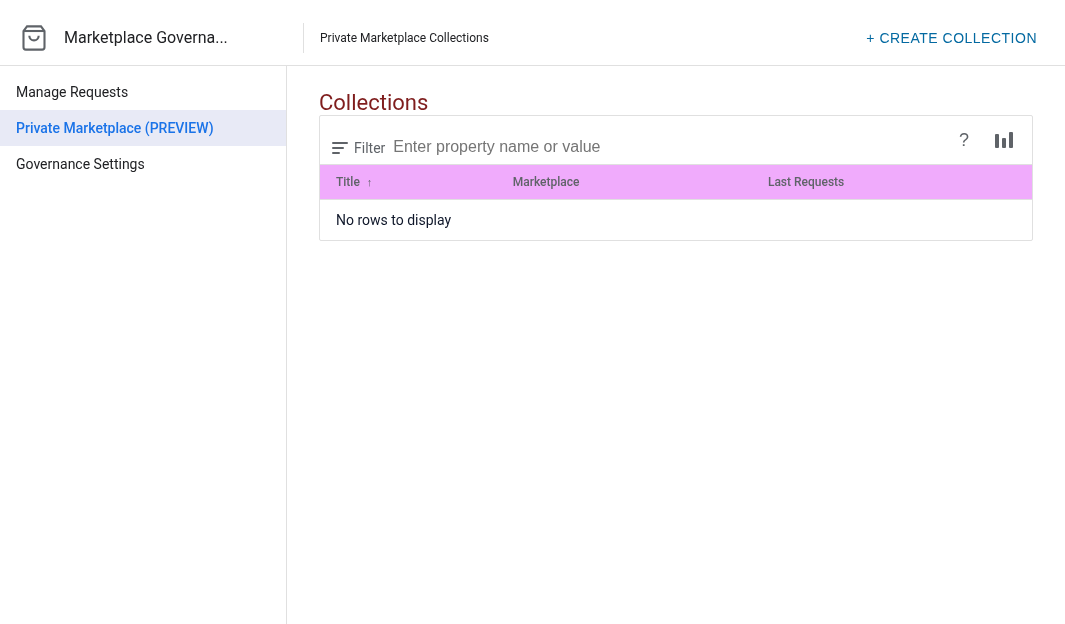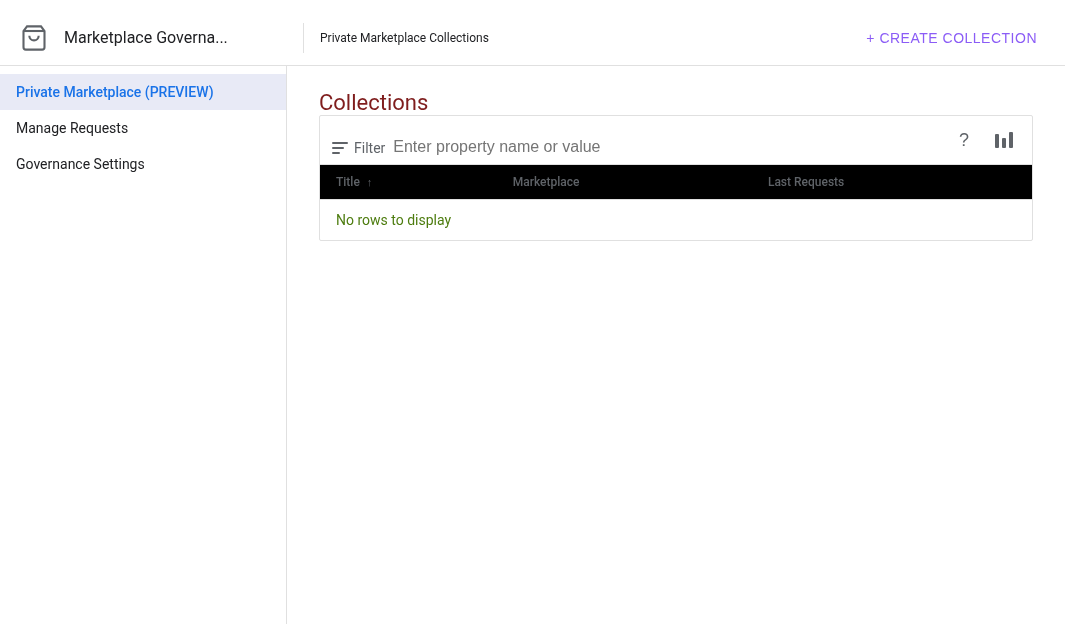--- a/index.html
+++ b/index.html
@@ -61,21 +61,21 @@
     .page-title-header {
       font-size: 12px;
       font-weight: 400;
       color: #202124;
       flex: 1;
     }
     .create-collection-btn {
       display: flex;
       align-items: center;
       gap: 4px;
-      color: #8b5cf6;
+      color: #0369a1;
       font-size: 14px;
       font-weight: 500;
       cursor: pointer;
       border: none;
       background: none;
       padding: 8px 12px;
       letter-spacing: 0.5px;
       text-transform: uppercase;
     }
 
@@ -179,42 +179,42 @@
       border-radius: 50%;
       color: #5f6368;
     }
 
     
     .data-table {
       width: 100%;
       border-collapse: collapse;
     }
     .data-table thead tr {
-      background: #000000;
+      background: #f0abfc;
     }
     .data-table th {
       text-align: left;
       padding: 10px 16px;
       font-size: 12px;
       font-weight: 500;
       color: #5f6368;
       border-bottom: 1px solid #e0e0e0;
     }
     .data-table th.sortable {
       cursor: pointer;
     }
     .sort-arrow {
       display: inline-block;
       margin-left: 4px;
       font-size: 11px;
     }
     .data-table td {
       padding: 12px 16px;
       font-size: 14px;
-      color: #4d7c0f;
+      color: #0f172a;
     }
     .no-rows {
       text-align: left;
       font-size: 14px;
       color: #5f6368;
     }
 
     
     .filter-lines {
       display: flex;
@@ -264,25 +264,25 @@
     <span class="app-title">Marketplace Governa...</span>
   </div>
   <div class="header-divider"></div>
   <span class="page-title-header">Private Marketplace Collections</span>
   <button class="create-collection-btn">+ CREATE COLLECTION</button>
 </div>
 
 <div class="main-body">
 
   <nav class="sidebar">
+    <div class="sidebar-item">
+      <span>Manage Requests</span>
+    </div>
     <div class="sidebar-item active">
       <span>Private Marketplace (PREVIEW)</span>
-    </div>
-    <div class="sidebar-item">
-      <span>Manage Requests</span>
     </div>
     <div class="sidebar-item">
       <span>Governance Settings</span>
     </div>
   </nav>
 
   <main class="content">
     <h1 class="collections-title">Collections</h1>
 
     <div class="table-container">

